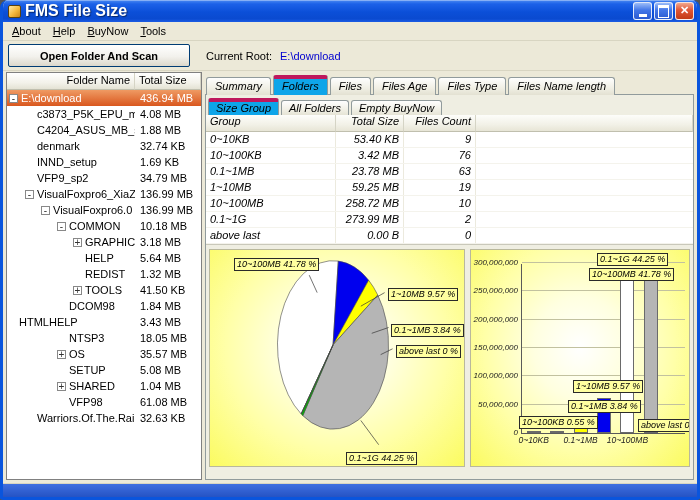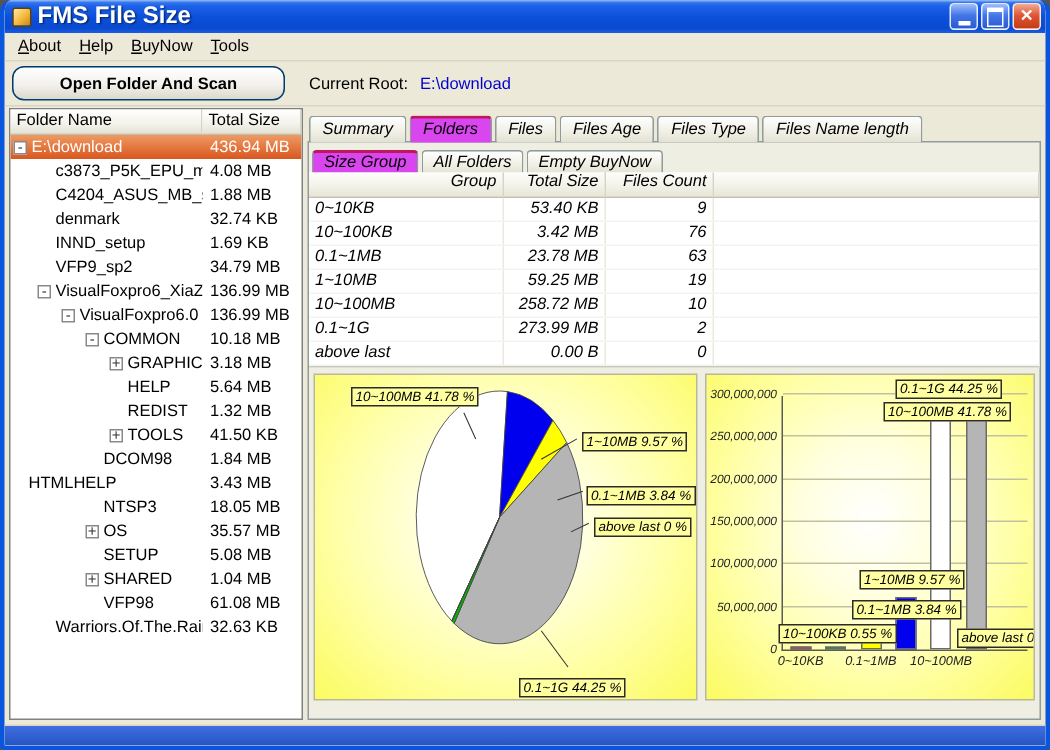--- a/index.html
+++ b/index.html
@@ -25,59 +25,59 @@
   .btn-min::after { content:""; width:8px; height:3px; background:#fff; margin-top:9px; }
   .btn-max::after { content:""; width:9px; height:9px; border:1px solid #fff; border-top-width:3px; }
   .btn-close::after { content:"✕"; font-size:11px; font-weight:bold; margin-top:-1px; }
 
   
   .menubar { height:19px; flex:none; display:flex; align-items:center; padding:0 3px; border-bottom:1px solid #d8d5c2; }
   .menu-item { display:inline-block; padding:1px 6px; }
   .menu-item::first-letter { text-decoration:underline; }
   .toolbarrow { height:30px; flex:none; display:flex; align-items:center; padding:0 5px; gap:8px; border-bottom:1px solid #d8d5c2; }
   .scan-btn { width:182px; height:23px; font-weight:bold; font-size:11px; font-family:inherit;
-              border:1px solid #003c74; border-radius:8px;
+              border:1px solid #003c74; border-radius:2px;
               background:linear-gradient(#ffffff,#f2f1ec 55%,#dcd8cb); }
   .root-label { margin-left:8px; }
   .root-value { color:#0000cf; }
 
   
   .main { flex:1; min-height:0; display:flex; gap:3px; padding:1px 3px 3px 3px; }
 
   
   .tree-panel { width:196px; flex:none; border:1px solid #808080; background:#fff; display:flex; flex-direction:column; }
   .tree-head { display:flex; height:17px; flex:none; }
   .th { font-size:11px; padding:1px 4px; background:linear-gradient(#ffffff,#f3f2ea 60%,#e4e2d4);
         border-right:1px solid #d5d4c5; border-bottom:1px solid #c0bfae; overflow:hidden; white-space:nowrap; }
-  .th1 { width:128px; flex:none; }
+  .th1 { width:128px; flex:none;text-align:right; }
   .th2 { flex:1; }
   .tree-body { flex:1; overflow:hidden; }
   .tree-row { display:flex; height:16px; line-height:15px; align-items:center; }
   .tree-row.selected { background:linear-gradient(#ef9a63,#d9571e); color:#fff; }
   .cell-name { width:128px; flex:none; display:flex; align-items:center; gap:3px; overflow:hidden; white-space:nowrap; }
   .expbox { width:9px; height:9px; min-width:9px; border:1px solid #888; background:#fff; color:#333;
             font-size:10px; line-height:7px; text-align:center; }
   .tree-label { overflow:hidden; }
   .cell-size { flex:1; padding-left:5px; white-space:nowrap; overflow:hidden; }
 
   
   .right-panel { flex:1; min-width:0; display:flex; flex-direction:column;font-style:italic; }
   .main-tabs { display:flex; align-items:flex-end; gap:2px; height:22px; padding:0 1px; flex:none; position:relative; z-index:2; }
   .tab { border:1px solid #919b9c; border-bottom:none; border-radius:3px 3px 0 0; padding:2px 8px 3px;
          background:linear-gradient(#fefefe,#f0efe4 60%,#e3e1d2); margin-bottom:-1px; white-space:nowrap; }
-  .tab.active { background:#d946ef; border-top:2px solid #be185d; padding-top:1px; }
+  .tab.active { background:#0ea5e9; border-top:4px solid #be185d; padding-top:1px; }
   .tab-page { flex:1; min-height:0; border:1px solid #919b9c; background:#efeee2; display:flex; flex-direction:column; }
   .sub-tabs { display:flex; align-items:flex-end; gap:2px; height:20px; padding:2px 2px 0; flex:none; }
   .tab.sub { padding:1px 7px 2px; }
   .tab.sub.active { padding-top:0; }
 
   
   .gtable { flex:none; background:#fff; border-bottom:1px solid #c9c8ba; }
   .g-head { display:flex; height:17px; }
-  .g-head .gc { background:linear-gradient(#fdfdfa,#f2f1e7 60%,#e7e5d6); border-right:1px solid #d5d4c5; border-bottom:1px solid #c0bfae;text-align:right; }
+  .g-head .gc { background:linear-gradient(#fdfdfa,#f2f1e7 60%,#e7e5d6); border-right:1px solid #d5d4c5; border-bottom:1px solid #c0bfae; }
   .g-row { display:flex; height:16px; line-height:15px; border-bottom:1px solid #f4f3ec; }
   .gc { padding:0 4px; overflow:hidden; white-space:nowrap; }
   .g1 { width:130px; flex:none; border-right:1px solid #eceade; }
   .g2 { width:68px; flex:none; text-align:right; border-right:1px solid #eceade; }
   .g3 { width:72px; flex:none; text-align:right; border-right:1px solid #eceade; }
   .g4 { flex:1; }
 
   
   .charts { flex:1; min-height:0; display:flex; gap:5px; padding:4px 3px 12px 3px; }
   .chart-panel { position:relative; overflow:hidden; border:1px solid #b9b89c;

